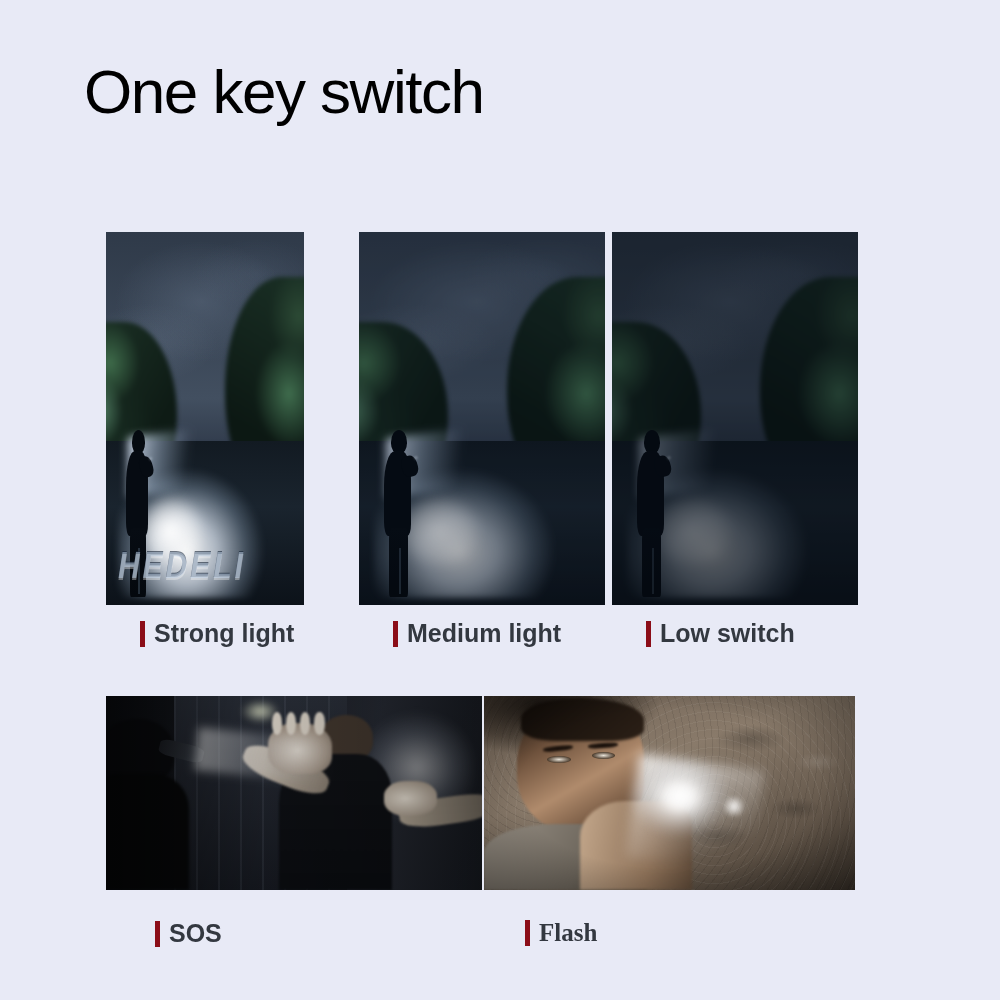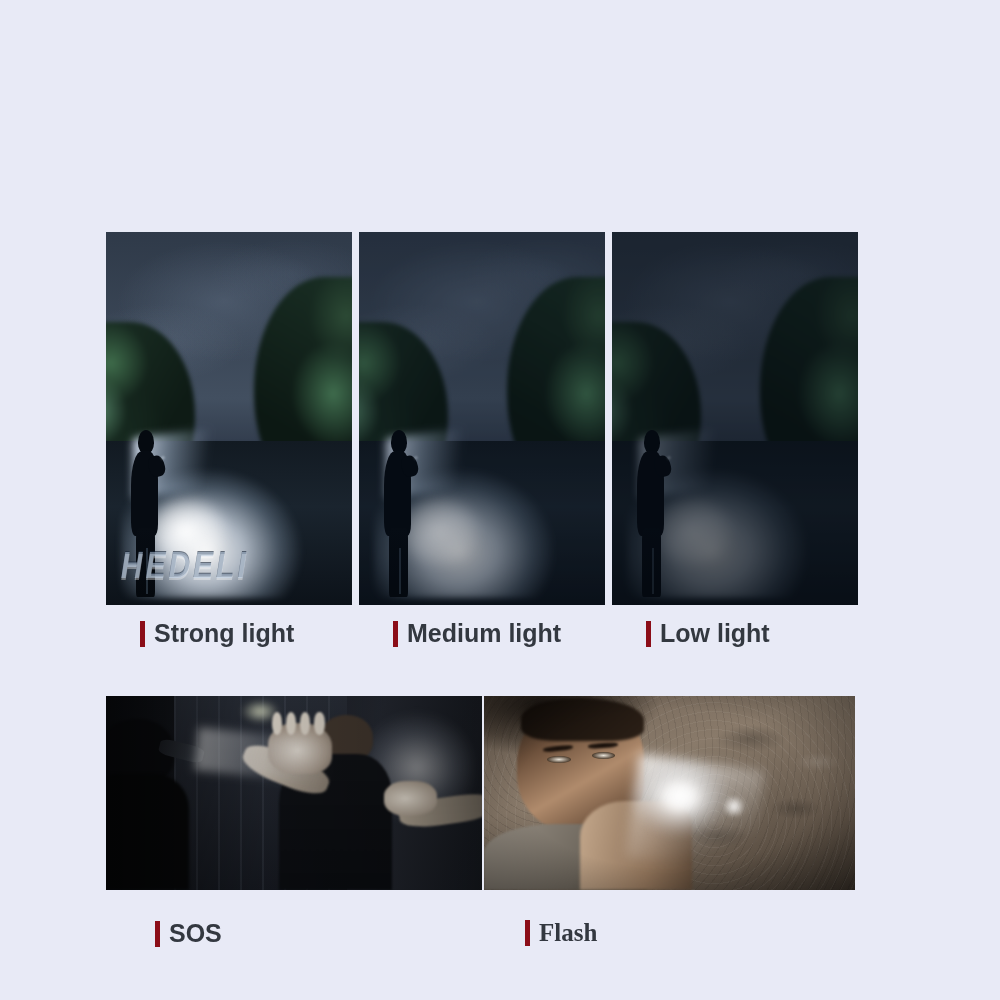--- a/index.html
+++ b/index.html
@@ -289,23 +289,24 @@
     white-space:nowrap;
   }
   .cap-bar { width:5px; height:26px; background:#8b0d18; flex:0 0 auto; }
 </style>
 </head>
 <body>
 
 <div id="root">
 
   <div class="heading-block">
-  </div>
-
-  <div class="panel" style="left:106px; top:232px; width:246px; height:373px;">
+    <div class="title-sub">One key switch</div>
+  </div>
+
+  <div class="panel" style="left:106px; top:232px; width:198px; height:373px;">
     <div class="scene">
       <div class="sky"></div>
       <div class="horizon-trees"></div>
       <div class="treeL"></div>
       <div class="treeR"></div>
       <div class="shrubs"></div>
       <div class="road"></div>
       <div class="beam"></div>
       <div class="beam-core"></div>
       <div class="beam-cone"></div>
@@ -373,21 +374,21 @@
   <div class="caption" style="left:140px; top:619px;">
     <span class="cap-bar"></span>
     <span>Strong light</span>
   </div>
   <div class="caption" style="left:393px; top:619px;">
     <span class="cap-bar"></span>
     <span>Medium light</span>
   </div>
   <div class="caption" style="left:646px; top:619px;">
     <span class="cap-bar"></span>
-    <span>Low light</span>
+    <span>Low switch</span>
   </div>
 
   <div class="panel" style="left:106px; top:696px; width:376px; height:194px;">
     <div class="sos-scene">
       <div class="sos-wall"></div>
       <div class="sos-doorlight"></div>
       <div class="sos-glow"></div>
       <div class="sos-victim-head"></div>
       <div class="sos-victim-body"></div>
       <div class="sos-arm"></div>

